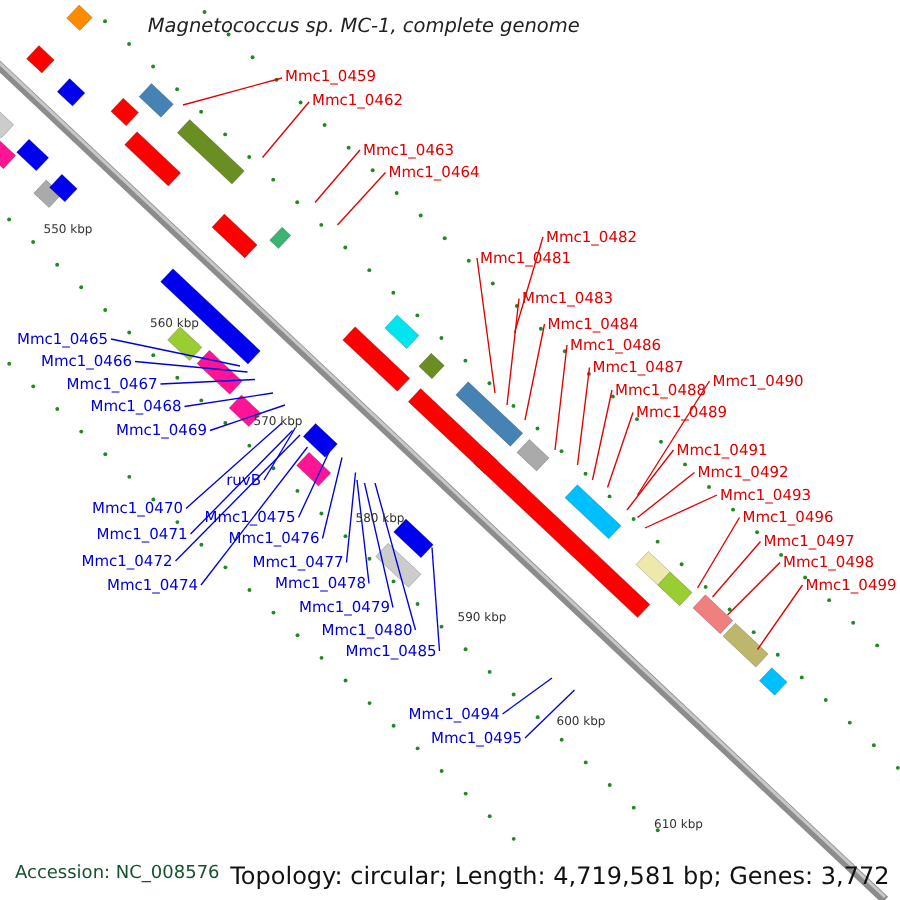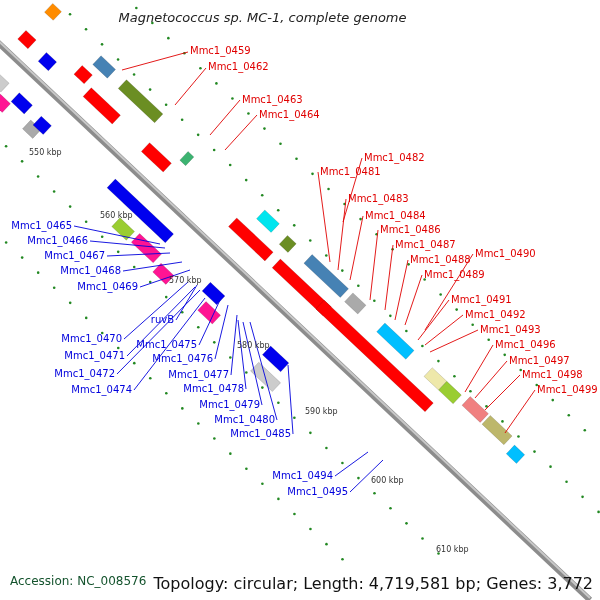--- a/index.html
+++ b/index.html
@@ -1,17 +1,17 @@
 <!DOCTYPE html>
 <html><head>
 <meta charset="utf-8">
 <style>
   html, body { margin:0; padding:0; background:#ffffff; }
   body { width:600px; height:600px; position:relative; overflow:hidden; font-family:"DejaVu Sans", sans-serif; }
-  #title { position:absolute; left:0; width:485px; top:10px; text-align:center; font-style:italic; font-size:13px; color:#222;padding-left:20px; }
+  #title { position:absolute; left:0; width:485px; top:10px; text-align:center; font-style:italic; font-size:13px; color:#222; }
   #acc { position:absolute; left:10px; top:574px; font-size:12px; color:#14532d; }
   #topo { position:absolute; right:7px; top:574px; font-size:16px; color:#111; }
   svg { position:absolute; left:0; top:0; }
   .lbl { font-family:"DejaVu Sans", sans-serif; font-size:10px; }
   .kbp { font-family:"DejaVu Sans", sans-serif; font-size:8px; fill:#333; }
 </style>
 </head>
 <body>
 
 <div id="title">Magnetococcus sp. MC-1, complete genome</div>

